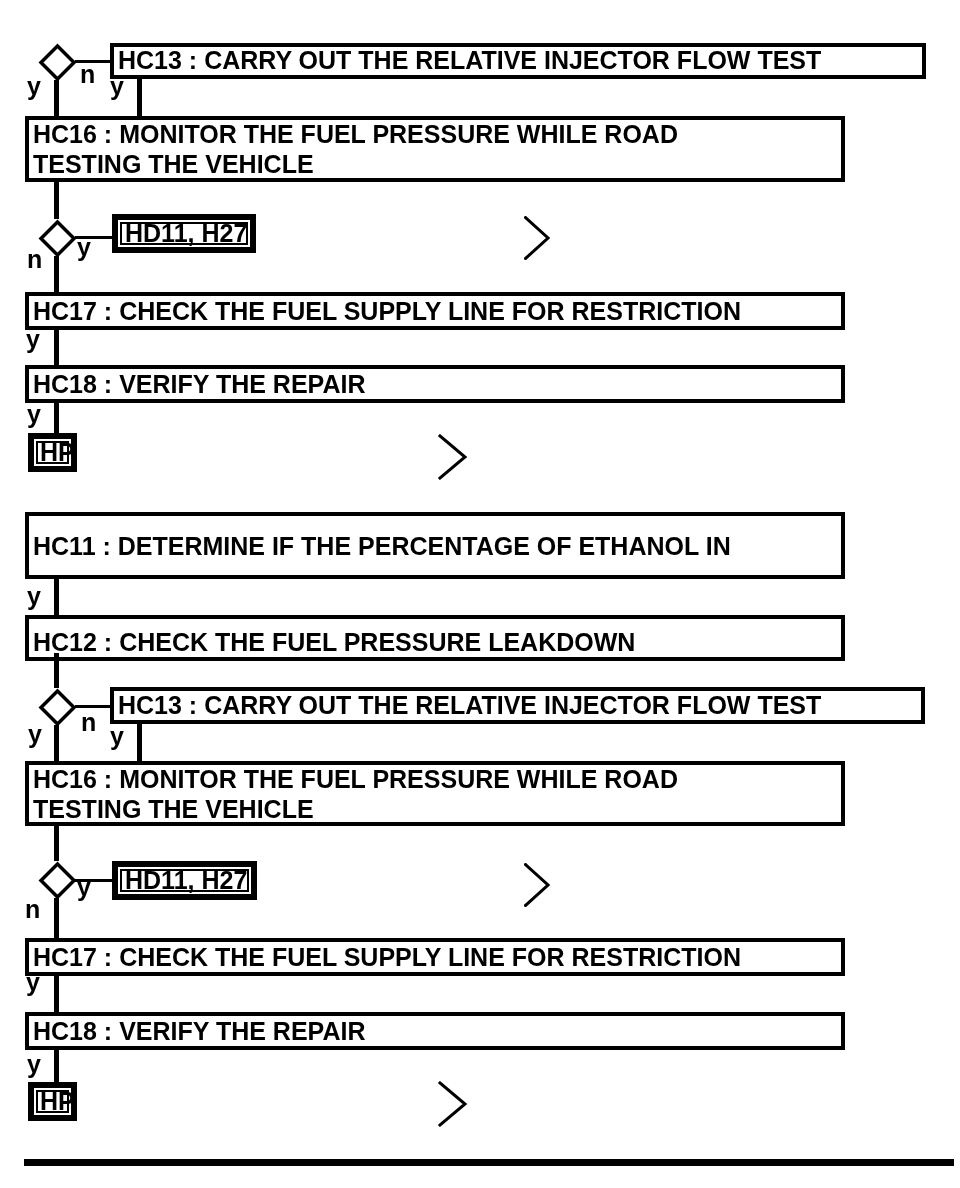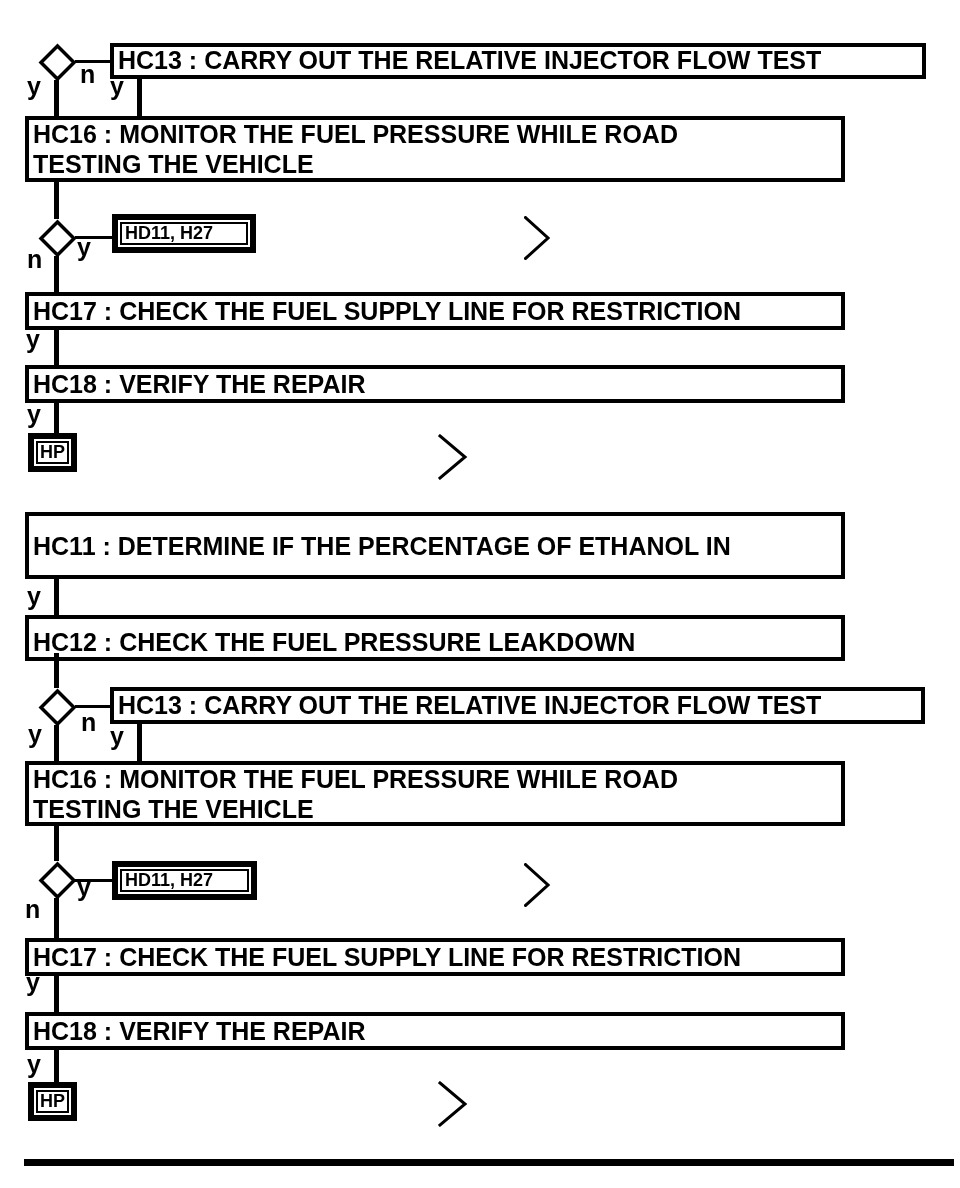--- a/index.html
+++ b/index.html
@@ -12,21 +12,21 @@
     position:absolute; border:4px solid var(--ink); background:var(--paper);
     display:flex; align-items:flex-end; padding-left:4px;
     font-weight:bold; font-size:25px; white-space:nowrap; overflow:hidden;
   }
   .box.two { flex-direction:column; align-items:flex-start; justify-content:center; line-height:30px; }
 
   .dbox { position:absolute; border:6px solid var(--ink); background:var(--paper); padding:2px; }
   .dbox-in {
     border:2px solid var(--ink); height:100%; width:100%;
     display:flex; align-items:center; padding:0 3px;
-    font-weight:bold; font-size:18px; white-space:nowrap;
+    font-weight:bold; font-size:25px; white-space:nowrap;
   }
 
   .vline { position:absolute; width:5px; background:var(--ink); }
   .hline { position:absolute; height:3px; background:var(--ink); }
   .lbl { position:absolute; font-weight:bold; font-size:25px; line-height:25px; }
   .shape { position:absolute; color:var(--ink); }
   .rule { position:absolute; background:var(--ink); }
 </style>
 </head>
 <body>

